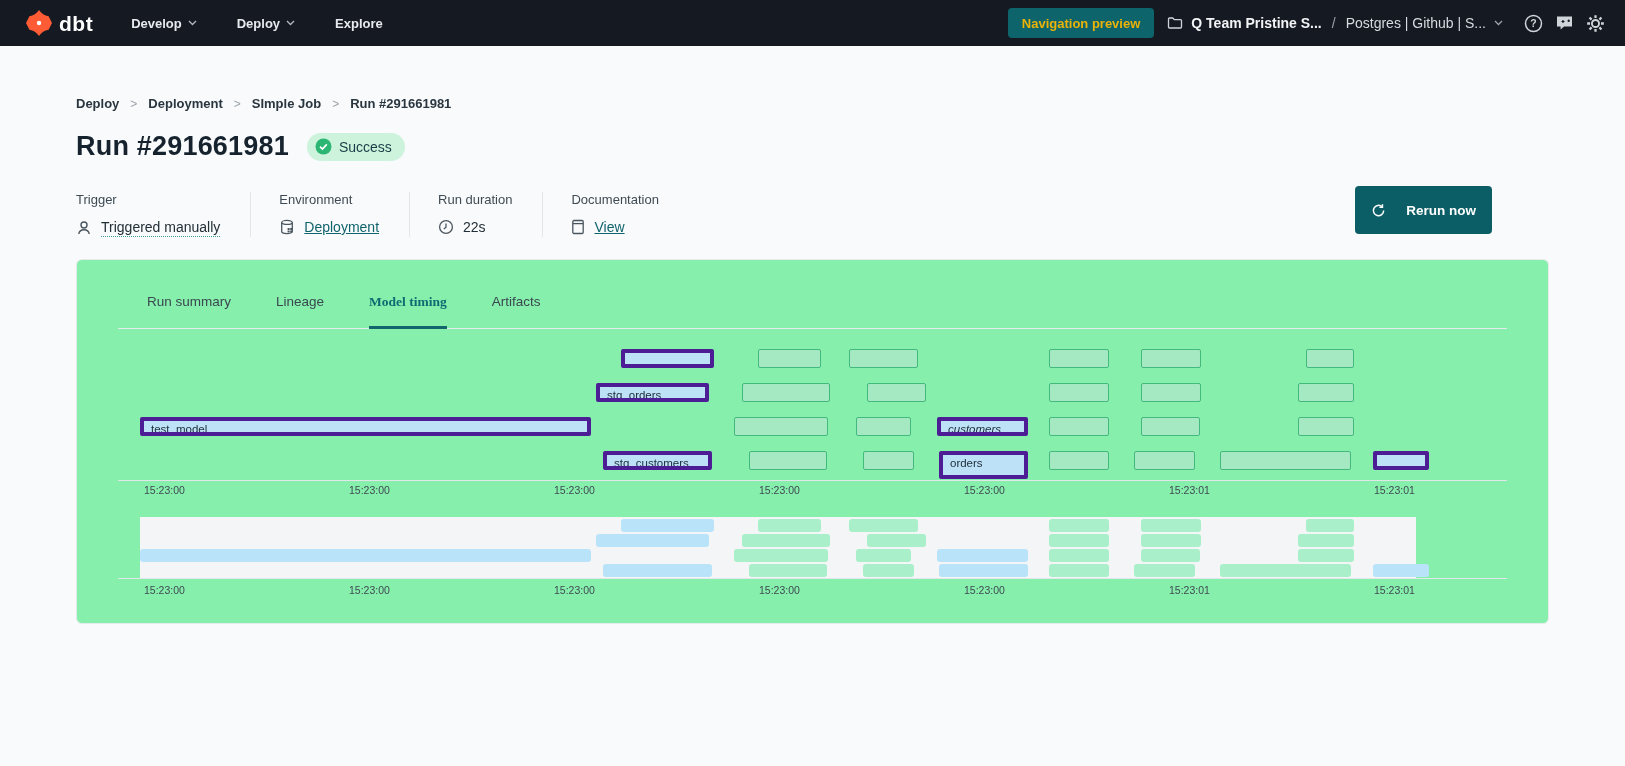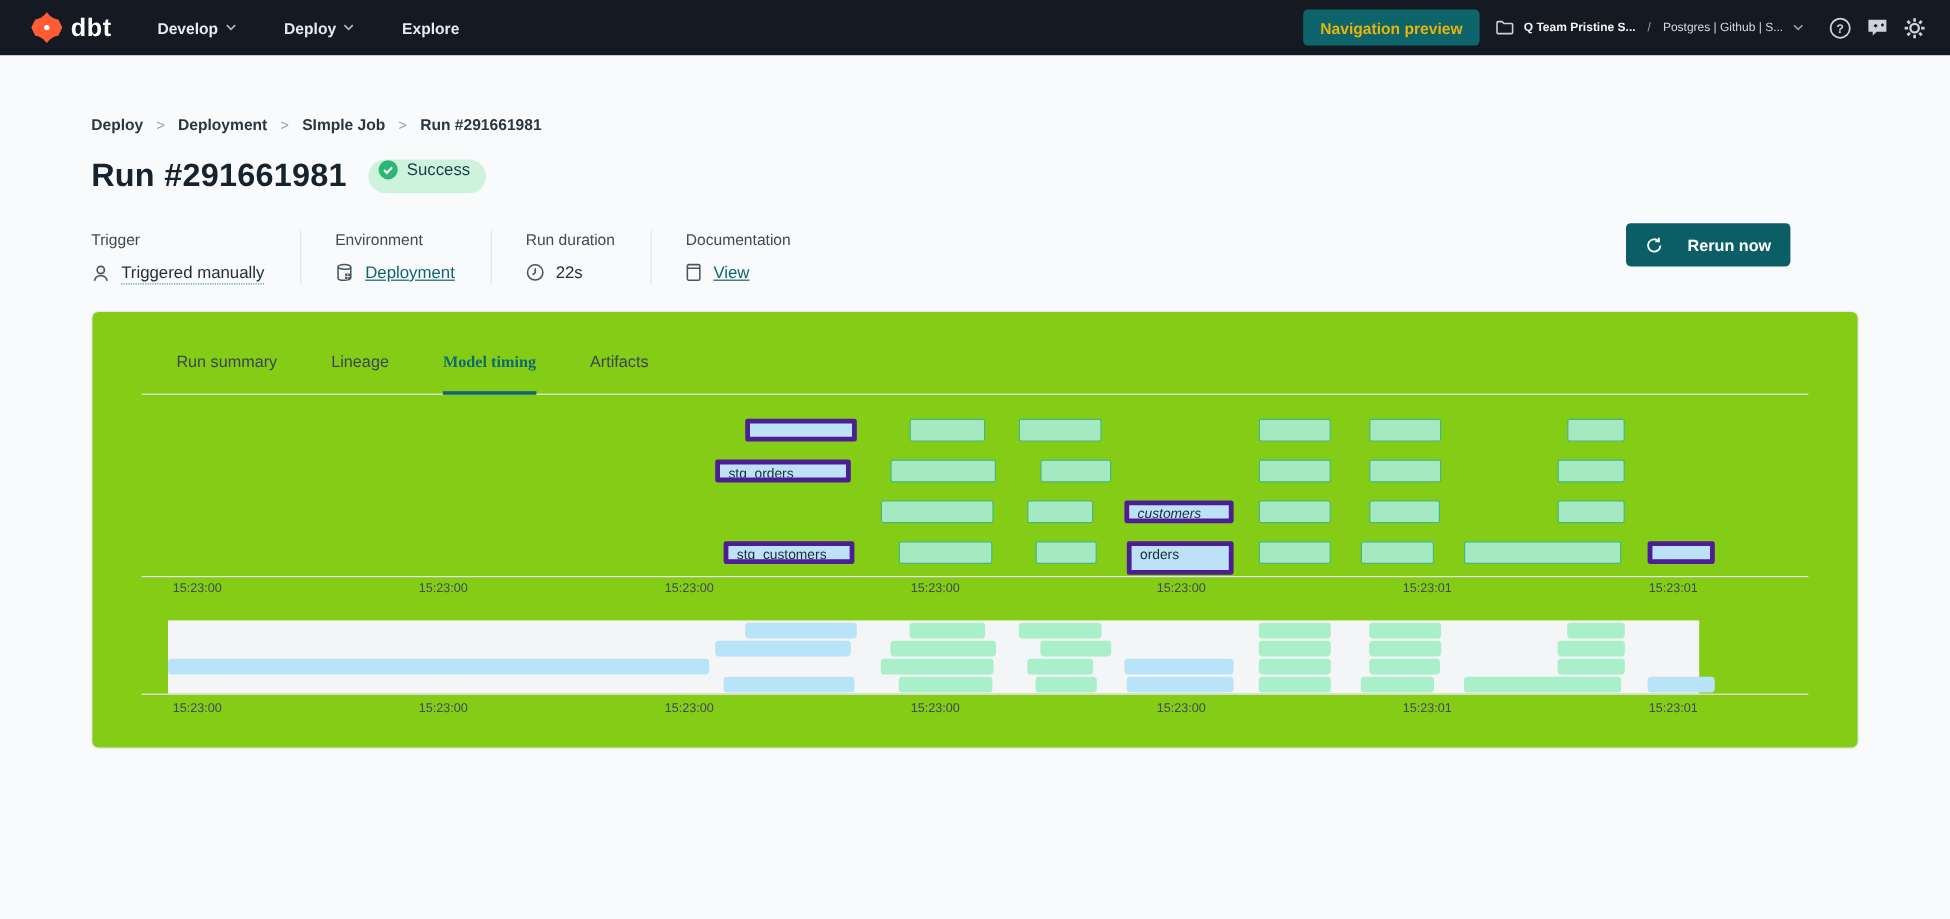--- a/index.html
+++ b/index.html
@@ -10,60 +10,60 @@
   .topnav { height:46px; background:#151a22; display:flex; align-items:center;
     padding:0 20px 0 26px; color:#e7eaee; }
   .logo { display:flex; align-items:flex-end; gap:7px; margin-right:38px; cursor:pointer; }
   .logo-text { font-size:21px; font-weight:bold; color:#fff; letter-spacing:.5px; }
   .nav-menu { display:flex; align-items:center; gap:40px; }
   .nav-item { display:flex; align-items:center; gap:6px; font-size:13px; font-weight:700;
     color:#e7eaee; cursor:pointer; }
   .nav-right { margin-left:auto; display:flex; align-items:center; gap:13px; }
   .preview-btn { background:#0d646b; color:#eab308; font-size:13px; font-weight:700;
     border:none; border-radius:4px; height:30px; padding:0 14px; cursor:pointer; }
-  .acct { display:flex; align-items:center; gap:8px; font-size:10px;justify-content:flex-end; }
+  .acct { display:flex; align-items:center; gap:8px; font-size:14px;justify-content:flex-end; }
   .acct-name { font-weight:700; color:#f2f4f6; }
   .acct-sep { color:#9aa3ad; margin:0 2px; }
   .proj-name { color:#d6dbe0; }
   .nav-icons { display:flex; align-items:center; gap:12px; margin-left:8px; }
   .nav-icons svg { cursor:pointer; }
 
   
   .page { position:relative; padding:0 76px; }
   .breadcrumb { padding-top:50px; display:flex; align-items:center; gap:11px;
     font-size:13px; font-weight:700; color:#29363f; }
   .crumb { cursor:pointer; }
   .crumb-sep { color:#9aa3aa; font-weight:400; font-size:12px; }
   .title-row { margin-top:20px; display:flex; align-items:center; gap:18px; }
   .page-title { font-size:27px; font-weight:bold; color:#16232e; letter-spacing:.2px; }
-  .status-pill { display:flex; align-items:flex-start; gap:7px; background:#cdf3dd;
+  .status-pill { display:flex; align-items:center; gap:7px; background:#cdf3dd;
     border-radius:15px; height:28px; padding:0 13px 0 8px; font-size:14px; color:#173d46; }
   .triggered { margin-top:9px; font-size:13px; color:#5d6a74; }
-  .rerun-btn { position:absolute; top:140px; right:133px; height:36px; background:#0c5e66;
+  .rerun-btn { position:absolute; top:140px; right:133px; height:48px; background:#0c5e66;
     color:#fff; border:none; border-radius:4px; font-size:13.5px; font-weight:700;
     padding:0 16px; display:flex; align-items:center; gap:20px; cursor:pointer; }
 
   
   .meta-row { margin-top:30px; display:flex; }
   .meta-col { padding-right:30px; border-right:1px solid #e3e7e9; margin-right:28px; }
   .meta-col:nth-child(1){ min-width:170px; }
   .meta-col:nth-child(2){ min-width:82px; }
   .meta-col:nth-child(3){ min-width:100px; }
   .meta-col:nth-child(4){ min-width:70px; }
   .meta-col:last-child { border-right:none; margin-right:0; padding-right:0; }
   .meta-label { font-size:13px; color:#3f4b54; }
   .meta-value { margin-top:12px; display:flex; align-items:center; gap:9px;
     font-size:14px; color:#222f38; }
   .meta-value .ico { display:flex; align-items:center; color:#4a565f; }
   .dotted-underline { border-bottom:1.5px dotted #3d9d9a; padding-bottom:1px; cursor:default; }
   .teal-link { color:#11646d; text-decoration:underline; font-weight:400; cursor:pointer; }
   .code-glyph { font-family:"Liberation Mono", monospace; font-size:11px; color:#4a565f; }
 
   
-  .card { margin-top:22px; background:#84cc16; border:1px solid #e7eaec; border-radius:6px;
+  .card { margin-top:22px; background:#86efac; border:1px solid #e7eaec; border-radius:6px;
     height:365px; }
   .tabs-row { margin:0 41px; padding-left:29px; display:flex; gap:45px;
     border-bottom:1px solid #e7eaec; padding-top:34px; }
   .tab { font-size:13.5px; color:#3a4750; padding-bottom:16px; cursor:pointer;
     border-bottom:3px solid transparent; margin-bottom:-1px; }
   .tab.active { color:#0f6b72; font-weight:700; border-bottom-color:#11656b;font-family:Liberation Serif, serif; }
 
   
   .gantt { position:relative; margin:0 41px; height:272px; }
   .bar-main { position:absolute; height:19px; border-radius:2px; overflow:hidden;
@@ -237,20 +237,23 @@
         <div class="bar-main green" style="left: 1023px; top: 20px; width: 60px; height: 19px;"></div>
         <div class="bar-main green" style="left: 1188px; top: 20px; width: 48px; height: 19px;"></div>
         <div class="bar-main blue" style="left: 478px; top: 54px; width: 113px; height: 19px;">
           <span class="bar-label">stg_orders</span>
         </div>
         <div class="bar-main green" style="left: 624px; top: 54px; width: 88px; height: 19px;"></div>
         <div class="bar-main green" style="left: 749px; top: 54px; width: 59px; height: 19px;"></div>
         <div class="bar-main green" style="left: 931px; top: 54px; width: 60px; height: 19px;"></div>
         <div class="bar-main green" style="left: 1023px; top: 54px; width: 60px; height: 19px;"></div>
         <div class="bar-main green" style="left: 1180px; top: 54px; width: 56px; height: 19px;"></div>
+        <div class="bar-main blue" style="left: 22px; top: 88px; width: 451px; height: 19px;">
+          <span class="bar-label">test_model</span>
+        </div>
         <div class="bar-main green" style="left: 616px; top: 88px; width: 94px; height: 19px;"></div>
         <div class="bar-main green" style="left: 738px; top: 88px; width: 55px; height: 19px;"></div>
         <div class="bar-main blue" style="left: 819px; top: 88px; width: 91px; height: 19px; font-style: italic;">
           <span class="bar-label">customers</span>
         </div>
         <div class="bar-main green" style="left: 931px; top: 88px; width: 60px; height: 19px;"></div>
         <div class="bar-main green" style="left: 1023px; top: 88px; width: 59px; height: 19px;"></div>
         <div class="bar-main green" style="left: 1180px; top: 88px; width: 56px; height: 19px;"></div>
         <div class="bar-main blue" style="left: 485px; top: 122px; width: 109px; height: 19px;">
           <span class="bar-label">stg_customers</span>

